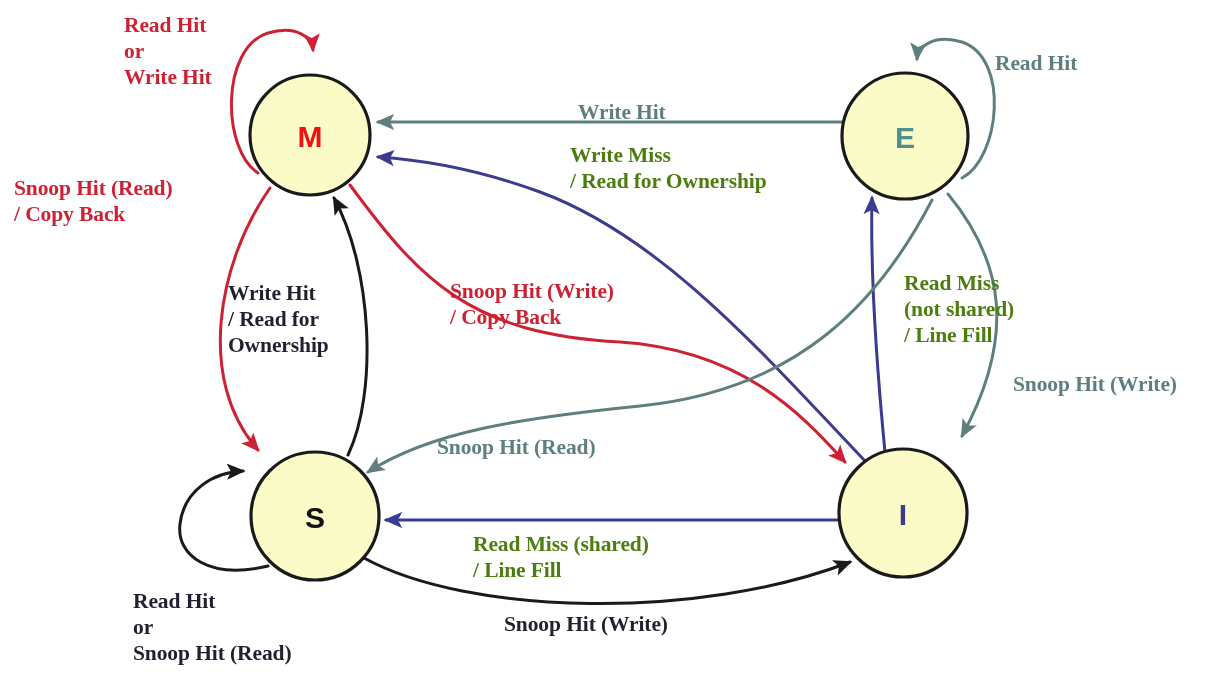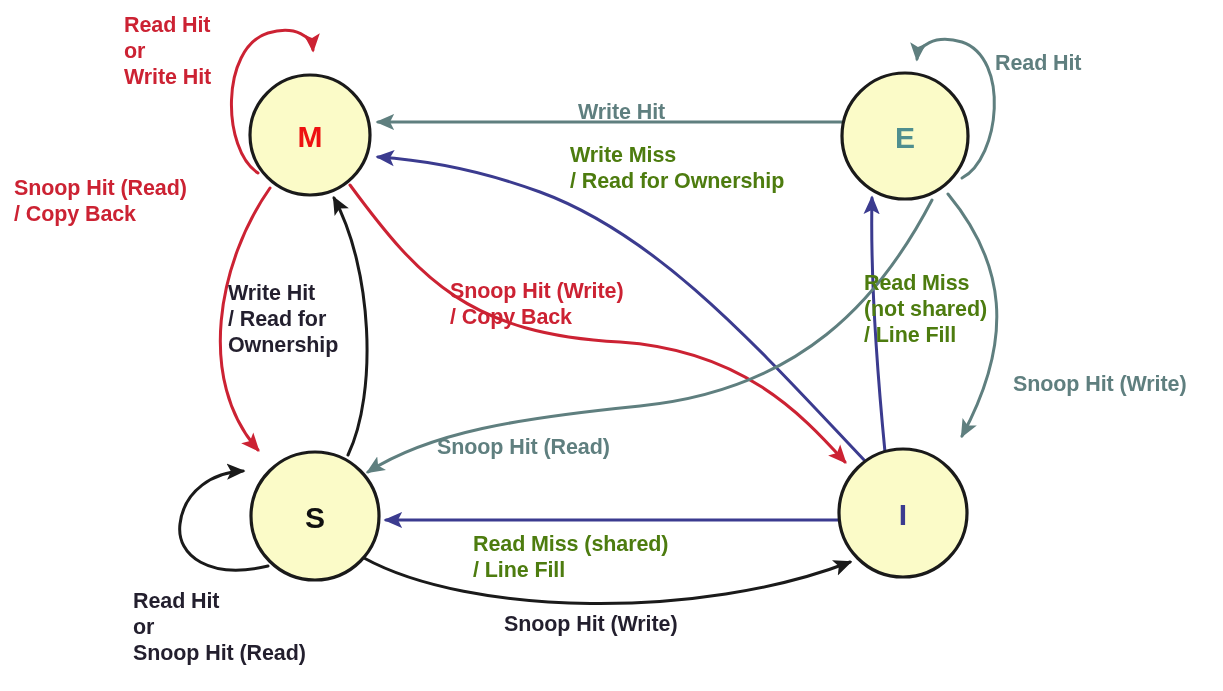--- a/index.html
+++ b/index.html
@@ -39,21 +39,21 @@
     stroke-width: 3;
     stroke-linecap: round;
   }
   .edge-red   { stroke: #cc2233; }
   .edge-teal  { stroke: #5f7f7f; }
   .edge-blue  { stroke: #3b3b8f; }
   .edge-black { stroke: #1a1a1a; }
 
   .lbl {
     position: absolute;
-    font-family: Liberation Sans, sans-serif;
+    font-family: Liberation Serif, serif;
     font-size: 21.5px;
     font-weight: bold;
     line-height: 26px;
     white-space: pre;
     letter-spacing: -0.1px;
   }
   .c-red   { color: #cc2233; }
   .c-teal  { color: #5f7f7f; }
   .c-blue  { color: #4d7c0f; }
   .c-black { color: #231f2e; }
@@ -133,21 +133,21 @@
 / Copy Back</div>
   <div class="lbl c-black" style="left:228px; top:280px;">Write Hit
 / Read for
 Ownership</div>
   <div class="lbl c-red" style="left:450px; top:278px;">Snoop Hit (Write)
 / Copy Back</div>
   <div class="lbl c-teal" style="left:578px; top:99px;">Write Hit</div>
   <div class="lbl c-blue" style="left:570px; top:142px;">Write Miss
 / Read for Ownership</div>
   <div class="lbl c-teal" style="left:995px; top:50px;">Read Hit</div>
-  <div class="lbl c-blue" style="left:864px; top:270px;">Read Miss
+  <div class="lbl c-blue" style="left:904px; top:270px;">Read Miss
 (not shared)
 / Line Fill</div>
   <div class="lbl c-teal" style="left:1013px;top:371px;">Snoop Hit (Write)</div>
   <div class="lbl c-teal" style="left:437px; top:434px;">Snoop Hit (Read)</div>
   <div class="lbl c-blue" style="left:473px; top:531px;">Read Miss (shared)
 / Line Fill</div>
   <div class="lbl c-black" style="left:504px; top:611px;">Snoop Hit (Write)</div>
   <div class="lbl c-black" style="left:133px; top:588px;">Read Hit
 or
 Snoop Hit (Read)</div>

